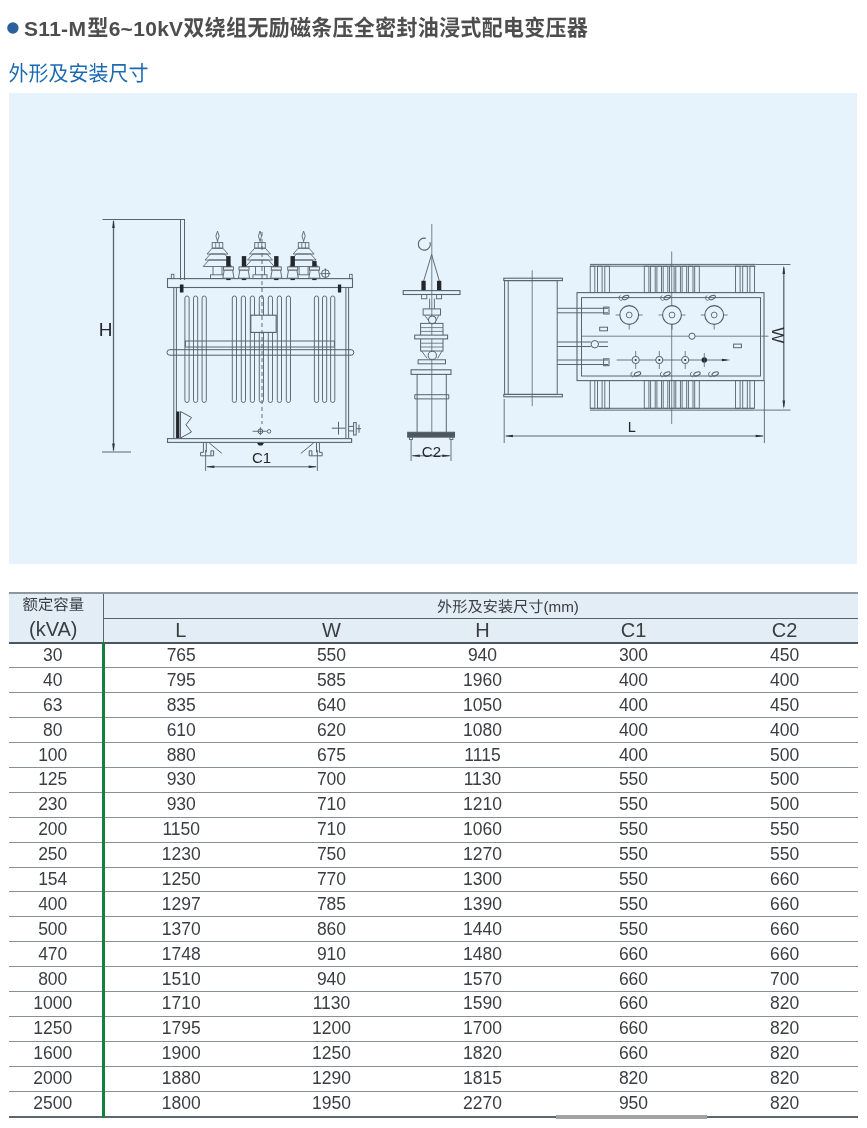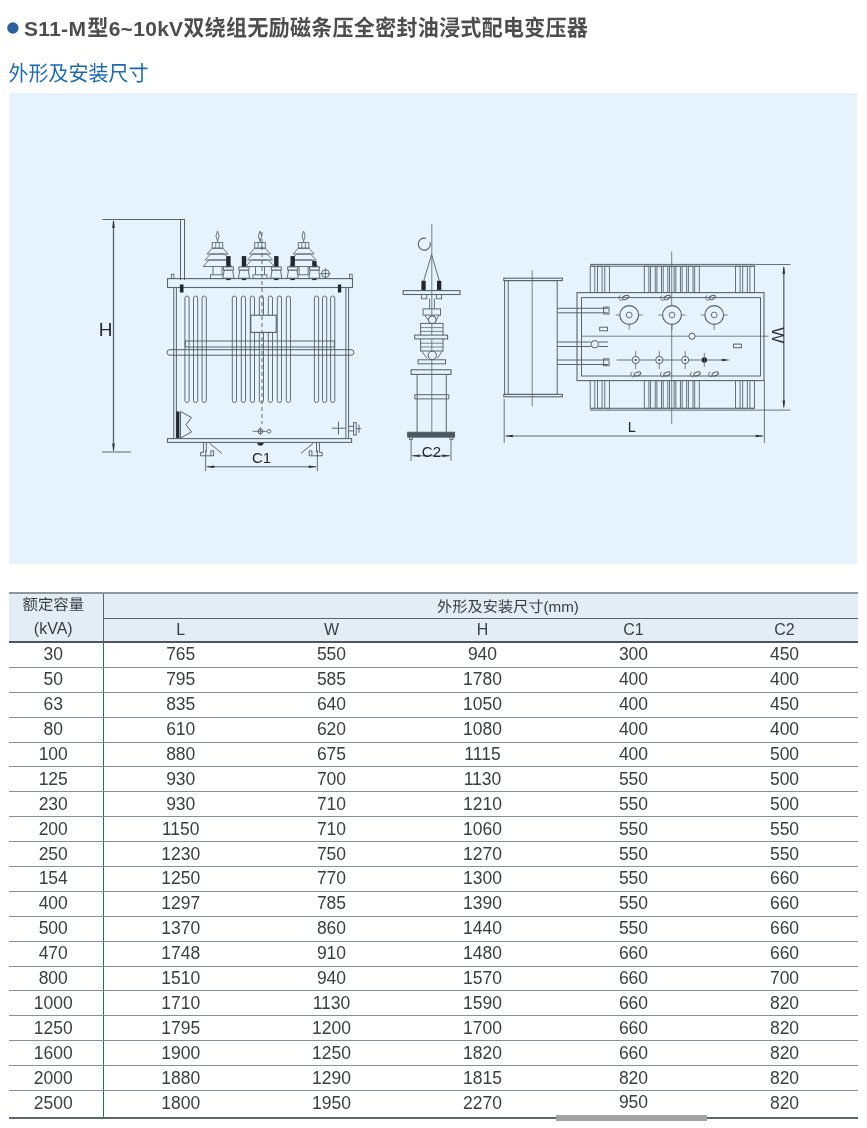--- a/index.html
+++ b/index.html
@@ -2,23 +2,23 @@
 <html><head>
 <meta charset="utf-8">
 <style>
 html,body{margin:0;padding:0;background:#ffffff;}
 body{font-family:"Liberation Sans", sans-serif;}
 #page{position:relative;width:867px;height:1128px;background:#fff;overflow:hidden;}
 #panel{position:absolute;left:9px;top:93px;width:848px;height:471px;background:#e7f3fc;}
 svg.draw{position:absolute;left:0;top:0;}
 table#dim{position:absolute;left:9px;top:592px;border-collapse:collapse;table-layout:fixed;width:849px;font-size:17.5px;color:#3a3e42;}
 #dim td,#dim th{padding:0;text-align:center;font-weight:normal;vertical-align:middle;}
-#dim .hd{background:#e2edf6;font-size:16px;}
+#dim .hd{background:#e2edf6;font-size:20px;}
 #dim tbody td{height:23.9px;border-bottom:1px solid #879097;}
-#dim tbody td:first-child{border-right:1px solid #15803d;}
+#dim tbody td:first-child{border-right:3px solid #15803d;}
 #dim tbody td{padding-left:4px;}
 #dim tbody td:first-child{padding-left:0;padding-right:5px;}
 #dim thead tr+tr th{padding-left:4px;}
 </style>
 </head>
 <body>
 <div id="page">
 <svg class="draw" width="867" height="1128" viewBox="0 0 867 1128" style="z-index:5">
       <circle cx="12.9" cy="28" r="5.7" fill="#2b5f9e"></circle>
       <text x="24.00" y="35.80" font-size="21" fill="#4d4d4d" font-family="Liberation Sans, sans-serif" font-weight="bold" letter-spacing="0.3">S11-M</text>
@@ -358,24 +358,24 @@
 <tbody>
 <tr>
           <td>30</td>
           <td>765</td>
           <td>550</td>
           <td>940</td>
           <td>300</td>
           <td>450</td>
         </tr>
 <tr>
-          <td>50</td>
+          <td>40</td>
           <td>795</td>
           <td>585</td>
-          <td>1780</td>
+          <td>1960</td>
           <td>400</td>
           <td>400</td>
         </tr>
 <tr>
           <td>63</td>
           <td>835</td>
           <td>640</td>
           <td>1050</td>
           <td>400</td>
           <td>450</td>
@@ -498,18 +498,18 @@
           <td>1290</td>
           <td>1815</td>
           <td>820</td>
           <td>820</td>
         </tr>
 <tr>
           <td style="border-bottom:2px solid #5d666e">2500</td>
           <td style="border-bottom:2px solid #5d666e">1800</td>
           <td style="border-bottom:2px solid #5d666e">1950</td>
           <td style="border-bottom:2px solid #5d666e">2270</td>
-          <td style="border-bottom:6px solid #a3a3a3">950</td>
+          <td style="border-bottom:4px solid #a3a3a3">950</td>
           <td style="border-bottom:2px solid #5d666e">820</td>
         </tr>
 </tbody>
 </table>
 </div>
 
 </body></html>

